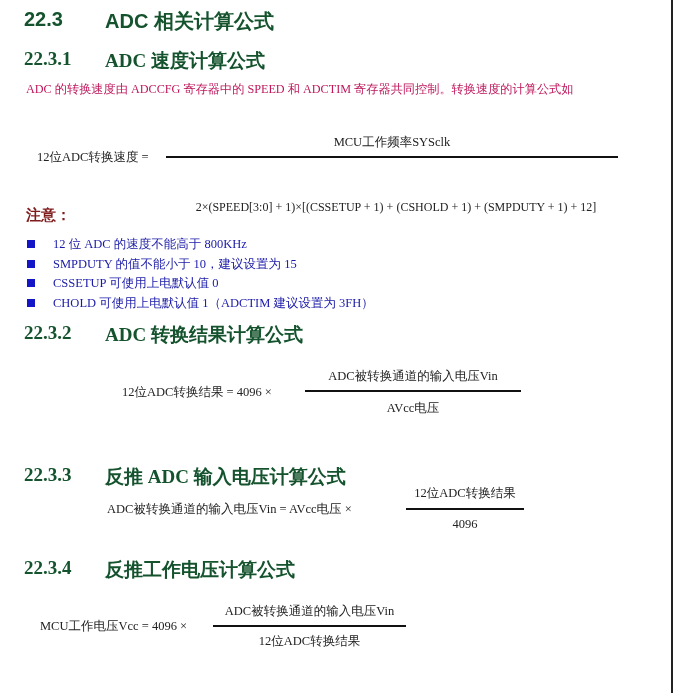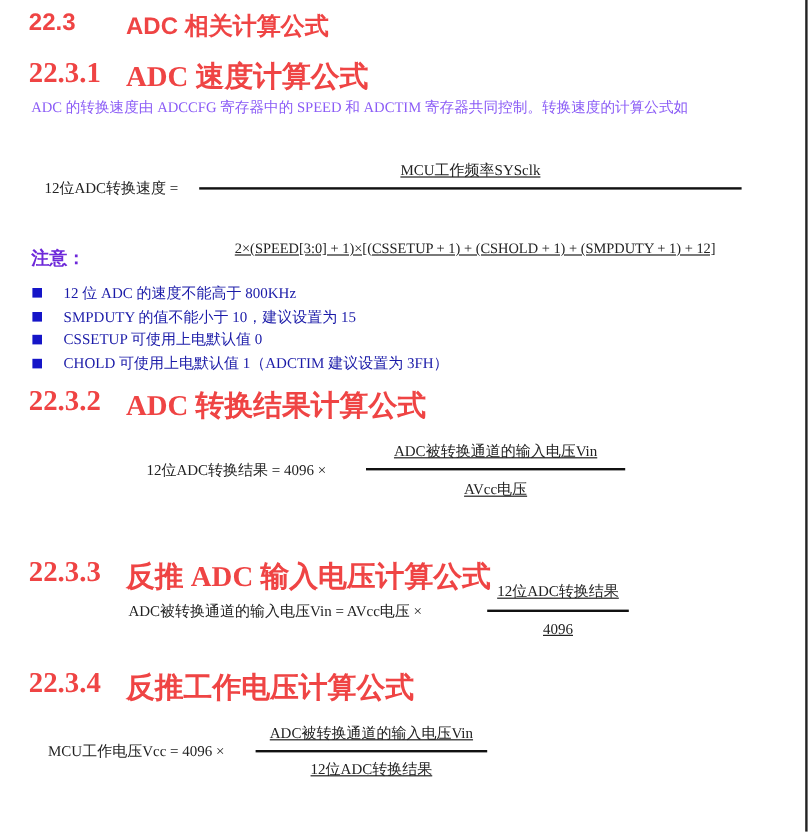--- a/index.html
+++ b/index.html
@@ -1,30 +1,30 @@
 <!DOCTYPE html>
 <html><head>
 <meta charset="utf-8">
 <style>
   html, body { margin: 0; padding: 0; background: #ffffff; }
   body { width: 674px; height: 693px; position: relative; overflow: hidden;
          font-family: "Liberation Serif", "DejaVu Serif", serif; color: #111; }
   .page-border { position: absolute; left: 671px; top: 0; width: 2px; height: 693px; background: #222; }
-  .h { position: absolute; left: 24px; font-weight: bold; white-space: nowrap; color: #ef4444; }
+  .h { position: absolute; left: 24px; font-weight: bold; white-space: nowrap; color: #14532d; }
   .h .num { display: inline-block; }
   .h .title { position: absolute; left: 81px; top: 0; white-space: nowrap; }
   .h1 { top: 8px; font-size: 20px; font-family: "Liberation Sans", "DejaVu Sans", sans-serif; }
   .h1 .title { font-family: "Liberation Sans", "DejaVu Sans", sans-serif; }
-  .h2 { font-size: 24px; text-decoration: underline; }
-  .para { position: absolute; left: 26px; top: 79px; width: 600px; font-size: 12.2px; line-height: 20px; color: #8b5cf6; }
+  .h2 { font-size: 19px; text-decoration: underline; }
+  .para { position: absolute; left: 26px; top: 79px; width: 600px; font-size: 12.2px; line-height: 20px; color: #be185d; }
   .formula { position: absolute; font-size: 12.5px; color: #222; white-space: nowrap; }
   .lhs { position: absolute; white-space: nowrap; }
   .frac-line { position: absolute; height: 2px; background: #111; }
-  .numer, .denom { position: absolute; white-space: nowrap; text-align: center; text-decoration: underline; }
-  .note-title { position: absolute; left: 26px; top: 206px; font-size: 15px; font-weight: bold; color: #6d28d9;
+  .numer, .denom { position: absolute; white-space: nowrap; text-align: center; }
+  .note-title { position: absolute; left: 26px; top: 206px; font-size: 15px; font-weight: bold; color: #7f1d1d;
                 font-family: "DejaVu Sans", sans-serif; }
   .notes { position: absolute; left: 26px; top: 236px; margin: 0; padding: 0; list-style: none; }
   .notes li { position: relative; height: 19.5px; font-size: 12.5px; color: #1a1aa8; white-space: nowrap; }
   .notes .bullet { position: absolute; left: 1px; top: 4px; width: 8px; height: 8px; background: #1515c8; }
   .notes .txt { position: absolute; left: 27px; top: 0; }
 </style>
 </head>
 <body>
 
 <div class="page-border"></div>

